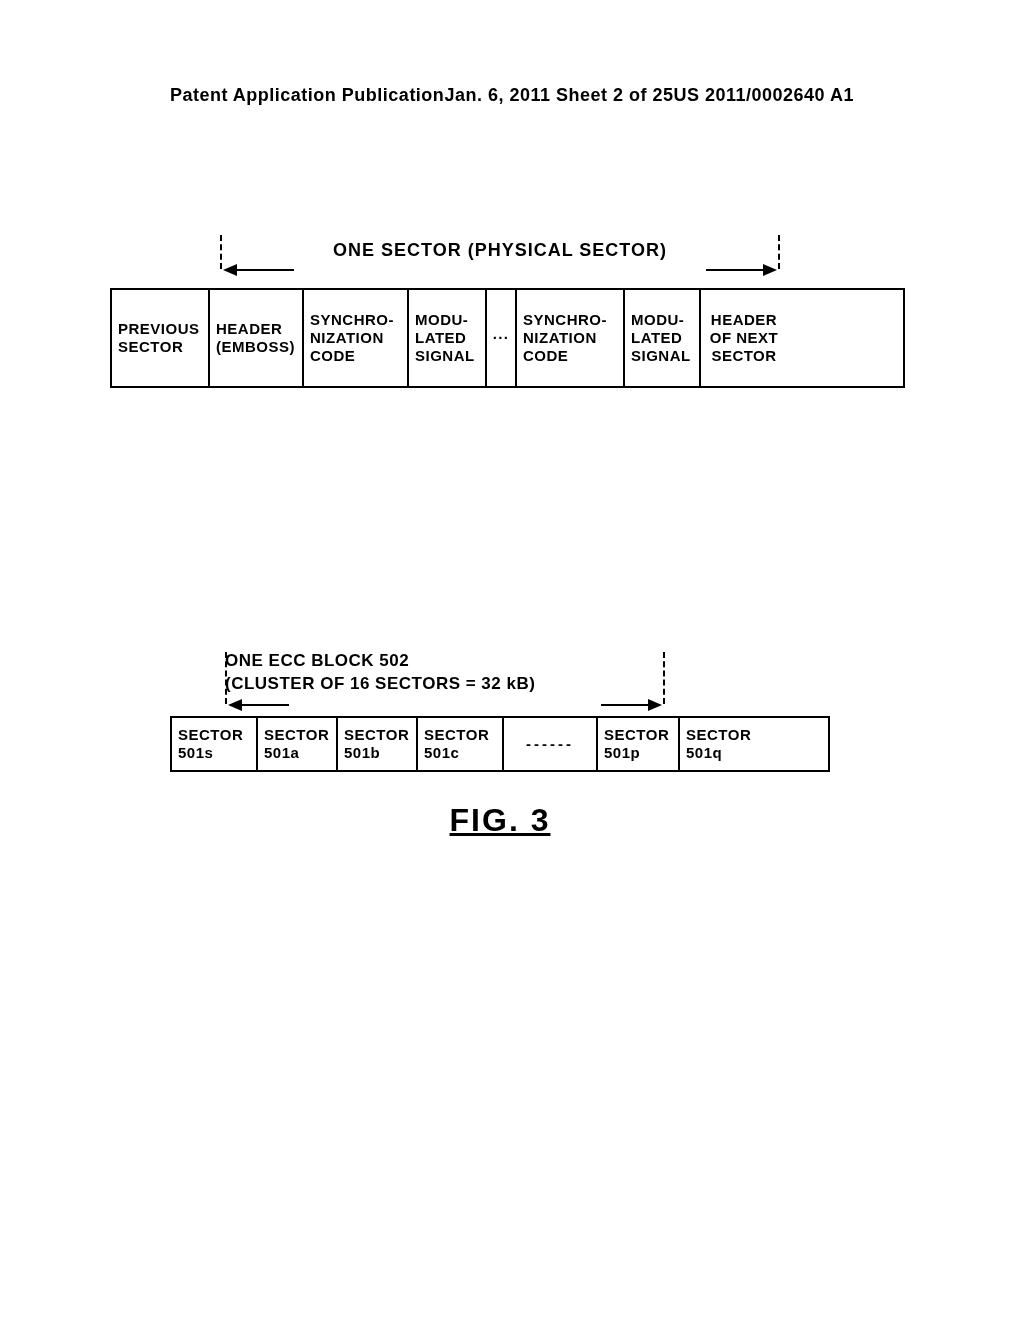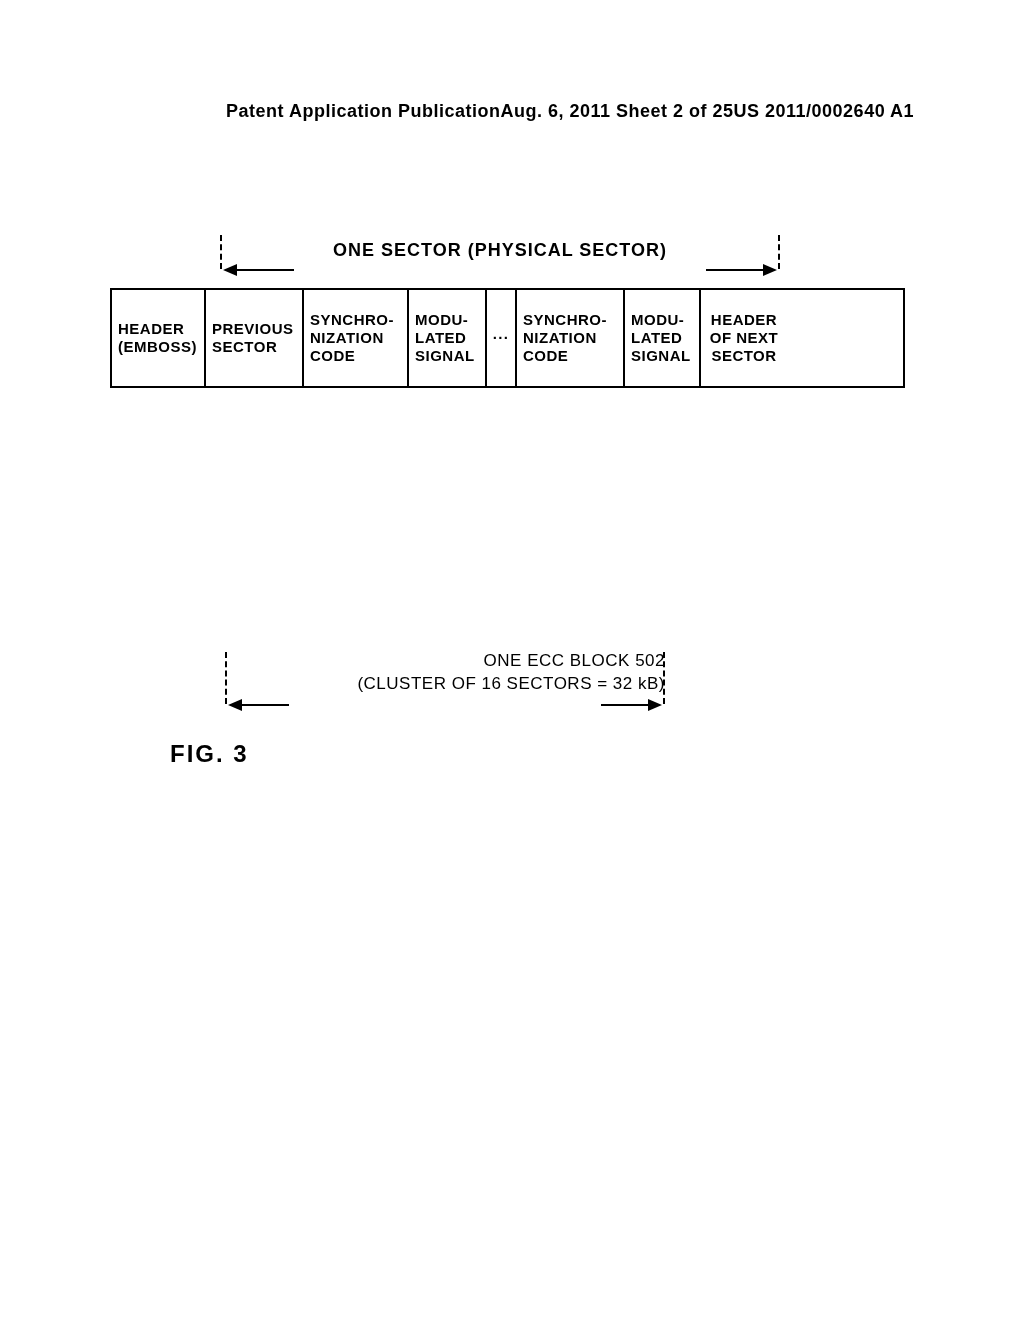--- a/index.html
+++ b/index.html
@@ -5,25 +5,25 @@
     * { box-sizing: border-box; margin: 0; padding: 0; }
     body {
       width: 1024px;
       height: 1320px;
       background: #fff;
       font-family: Arial, Helvetica, sans-serif;
       position: relative;
     }
     .header-bar {
       position: absolute;
-      top: 101px;
+      top: 85px;
       left: 110px;
       right: 110px;
       display: flex;
-      justify-content: flex-end;
+      justify-content: center;
       font-size: 18px;
       font-weight: bold;
       letter-spacing: 0.5px;
     }
     .header-bar span:first-child { }
     .header-bar span:nth-child(2) { }
     .header-bar span:last-child { }
 
     
     .fig2-wrap {
@@ -108,23 +108,23 @@
       position: absolute;
       top: 650px;
       left: 170px;
       width: 660px;
     }
     .ecc-span {
       margin-left: 55px;
       width: 440px;
     }
     .ecc-labels {
-      text-align: right;
+      text-align: left;
       font-size: 17px;
-      font-weight: normal;
+      font-weight: bold;
       letter-spacing: 0.5px;
       line-height: 1.35;
     }
     .ecc-arrows {
       position: relative;
       height: 14px;
     }
     .fig3-row {
       display: flex;
       border: 2px solid #000;
@@ -145,52 +145,53 @@
     .s-501s { width: 86px; }
     .s-501a { width: 80px; }
     .s-501b { width: 80px; }
     .s-501c { width: 86px; }
     .s-dots { width: 92px; justify-content:center; border-right:none !important; }
     .s-dots-inner { letter-spacing: 3px; }
     .s-501p { width: 84px; border-left: 2px solid #000; }
     .s-501q { width: 82px; }
 
     .fig3-label {
-      text-align: left;
-      font-size: 24px;
+      text-align: center;
+      font-size: 32px;
       font-weight: bold;
       letter-spacing: 2px;
       margin-top: 30px;
       width: 660px;
+      text-decoration: underline;
     }
   </style>
 </head>
 <body>
 
 <div class="header-bar">
   <span>Patent Application Publication</span>
-  <span>Aug. 6, 2011  Sheet 2 of 25</span>
+  <span>Jan. 6, 2011  Sheet 2 of 25</span>
   <span>US 2011/0002640 A1</span>
 </div>
 
 <div class="fig2-wrap">
   <div class="sector-span">
     <div class="sector-span-label">ONE SECTOR (PHYSICAL SECTOR)</div>
     <div class="sector-span-arrows">
       <div class="dash-tick" style="left:0; top:-26px;"></div>
       <div class="dash-tick" style="right:0; top:-26px;"></div>
       <div class="arrow-head-left" style="left:3px; top:3px;"></div>
       <div class="arrow-line" style="left:14px; width:60px;"></div>
       <div class="arrow-line" style="right:14px; width:60px;"></div>
       <div class="arrow-head-right" style="right:3px; top:3px;"></div>
     </div>
   </div>
   <div class="fig2-row">
+    <div class="cell c-prev">PREVIOUS SECTOR</div>
     <div class="cell c-head">HEADER (EMBOSS)</div>
-    <div class="cell c-prev">PREVIOUS SECTOR</div>
     <div class="cell c-sync">SYNCHRO-NIZATION CODE</div>
     <div class="cell c-mod">MODU-LATED SIGNAL</div>
     <div class="cell c-dots">···</div>
     <div class="cell c-sync2">SYNCHRO-NIZATION CODE</div>
     <div class="cell c-mod2">MODU-LATED SIGNAL</div>
     <div class="cell c-nhead">HEADER OF NEXT SECTOR</div>
   </div>
 </div>
 
 <div class="fig3-wrap">
@@ -201,14 +202,25 @@
     </div>
     <div class="ecc-arrows">
       <div class="dash-tick" style="left:0; top:-44px; height:52px;"></div>
       <div class="dash-tick" style="right:0; top:-44px; height:52px;"></div>
       <div class="arrow-head-left" style="left:3px; top:3px;"></div>
       <div class="arrow-line" style="left:14px; width:50px;"></div>
       <div class="arrow-line" style="right:14px; width:50px;"></div>
       <div class="arrow-head-right" style="right:3px; top:3px;"></div>
     </div>
   </div>
+  <div class="fig3-row">
+    <div class="cell s-501s">SECTOR 501s</div>
+    <div class="cell s-501a">SECTOR 501a</div>
+    <div class="cell s-501b">SECTOR 501b</div>
+    <div class="cell s-501c">SECTOR 501c</div>
+    <div class="cell s-dots">
+        <span class="s-dots-inner">------</span>
+      </div>
+    <div class="cell s-501p">SECTOR 501p</div>
+    <div class="cell s-501q">SECTOR 501q</div>
+  </div>
   <div class="fig3-label">FIG. 3</div>
 </div>
 
 </body></html>

